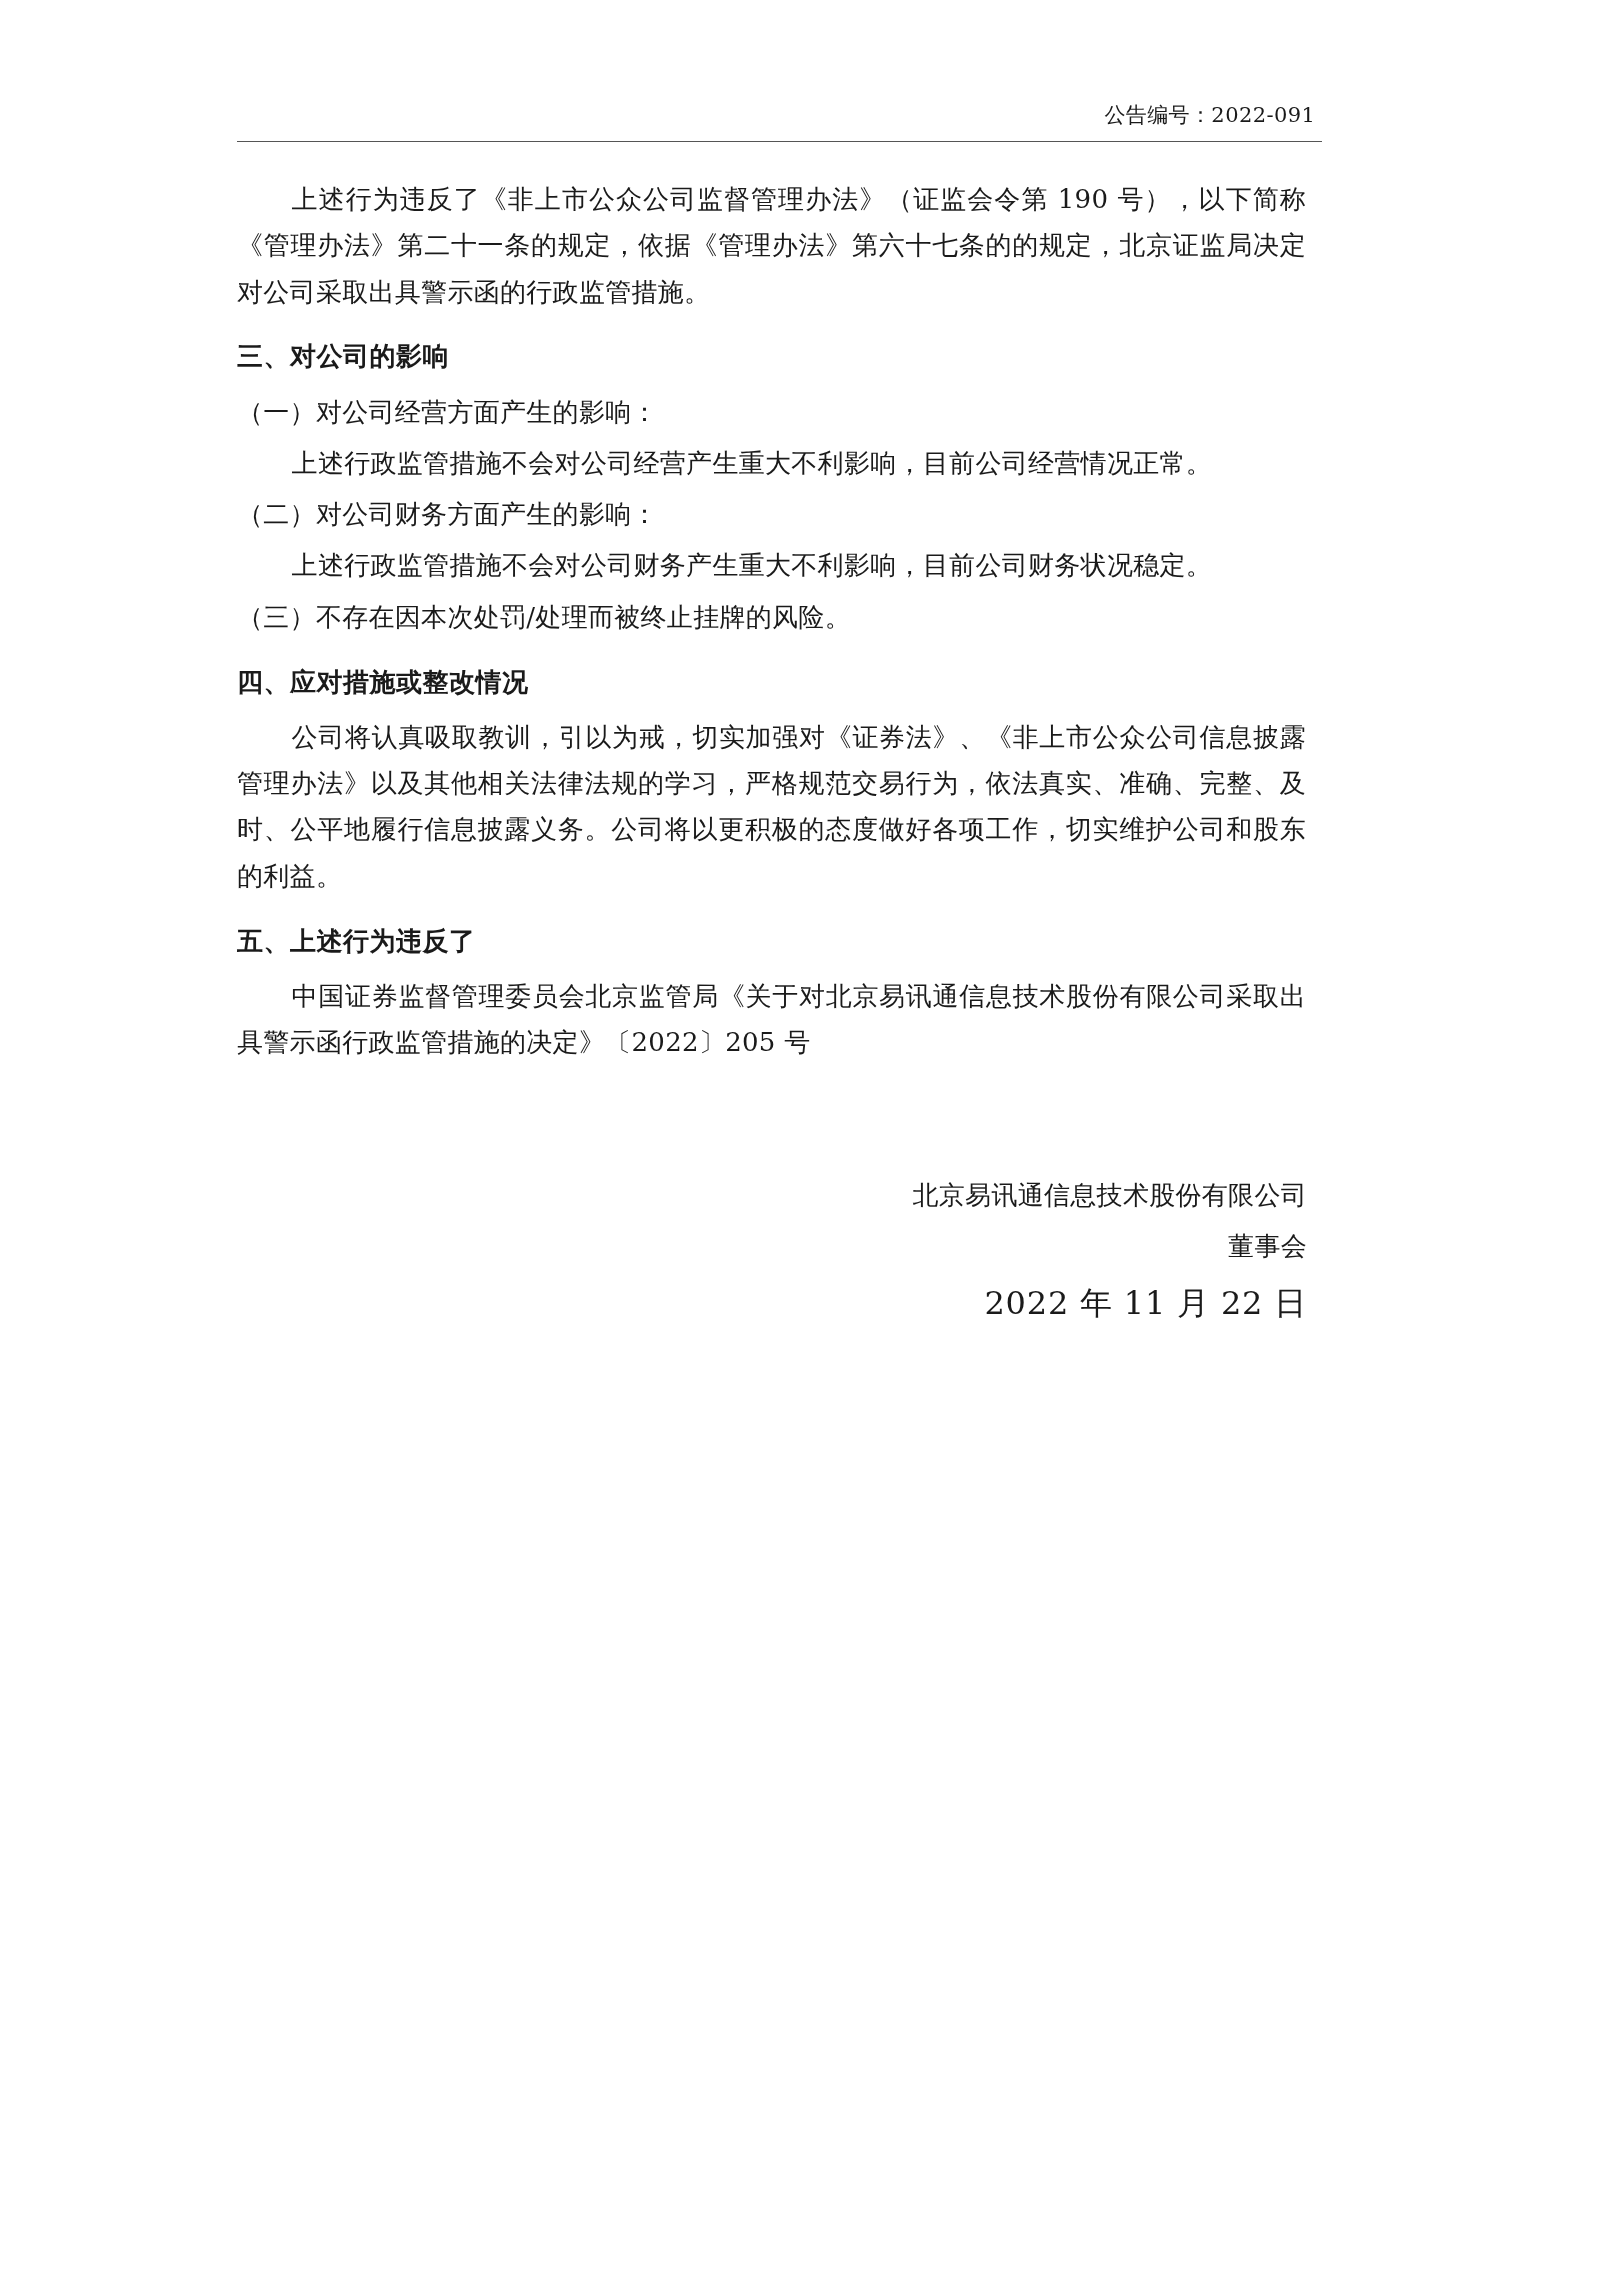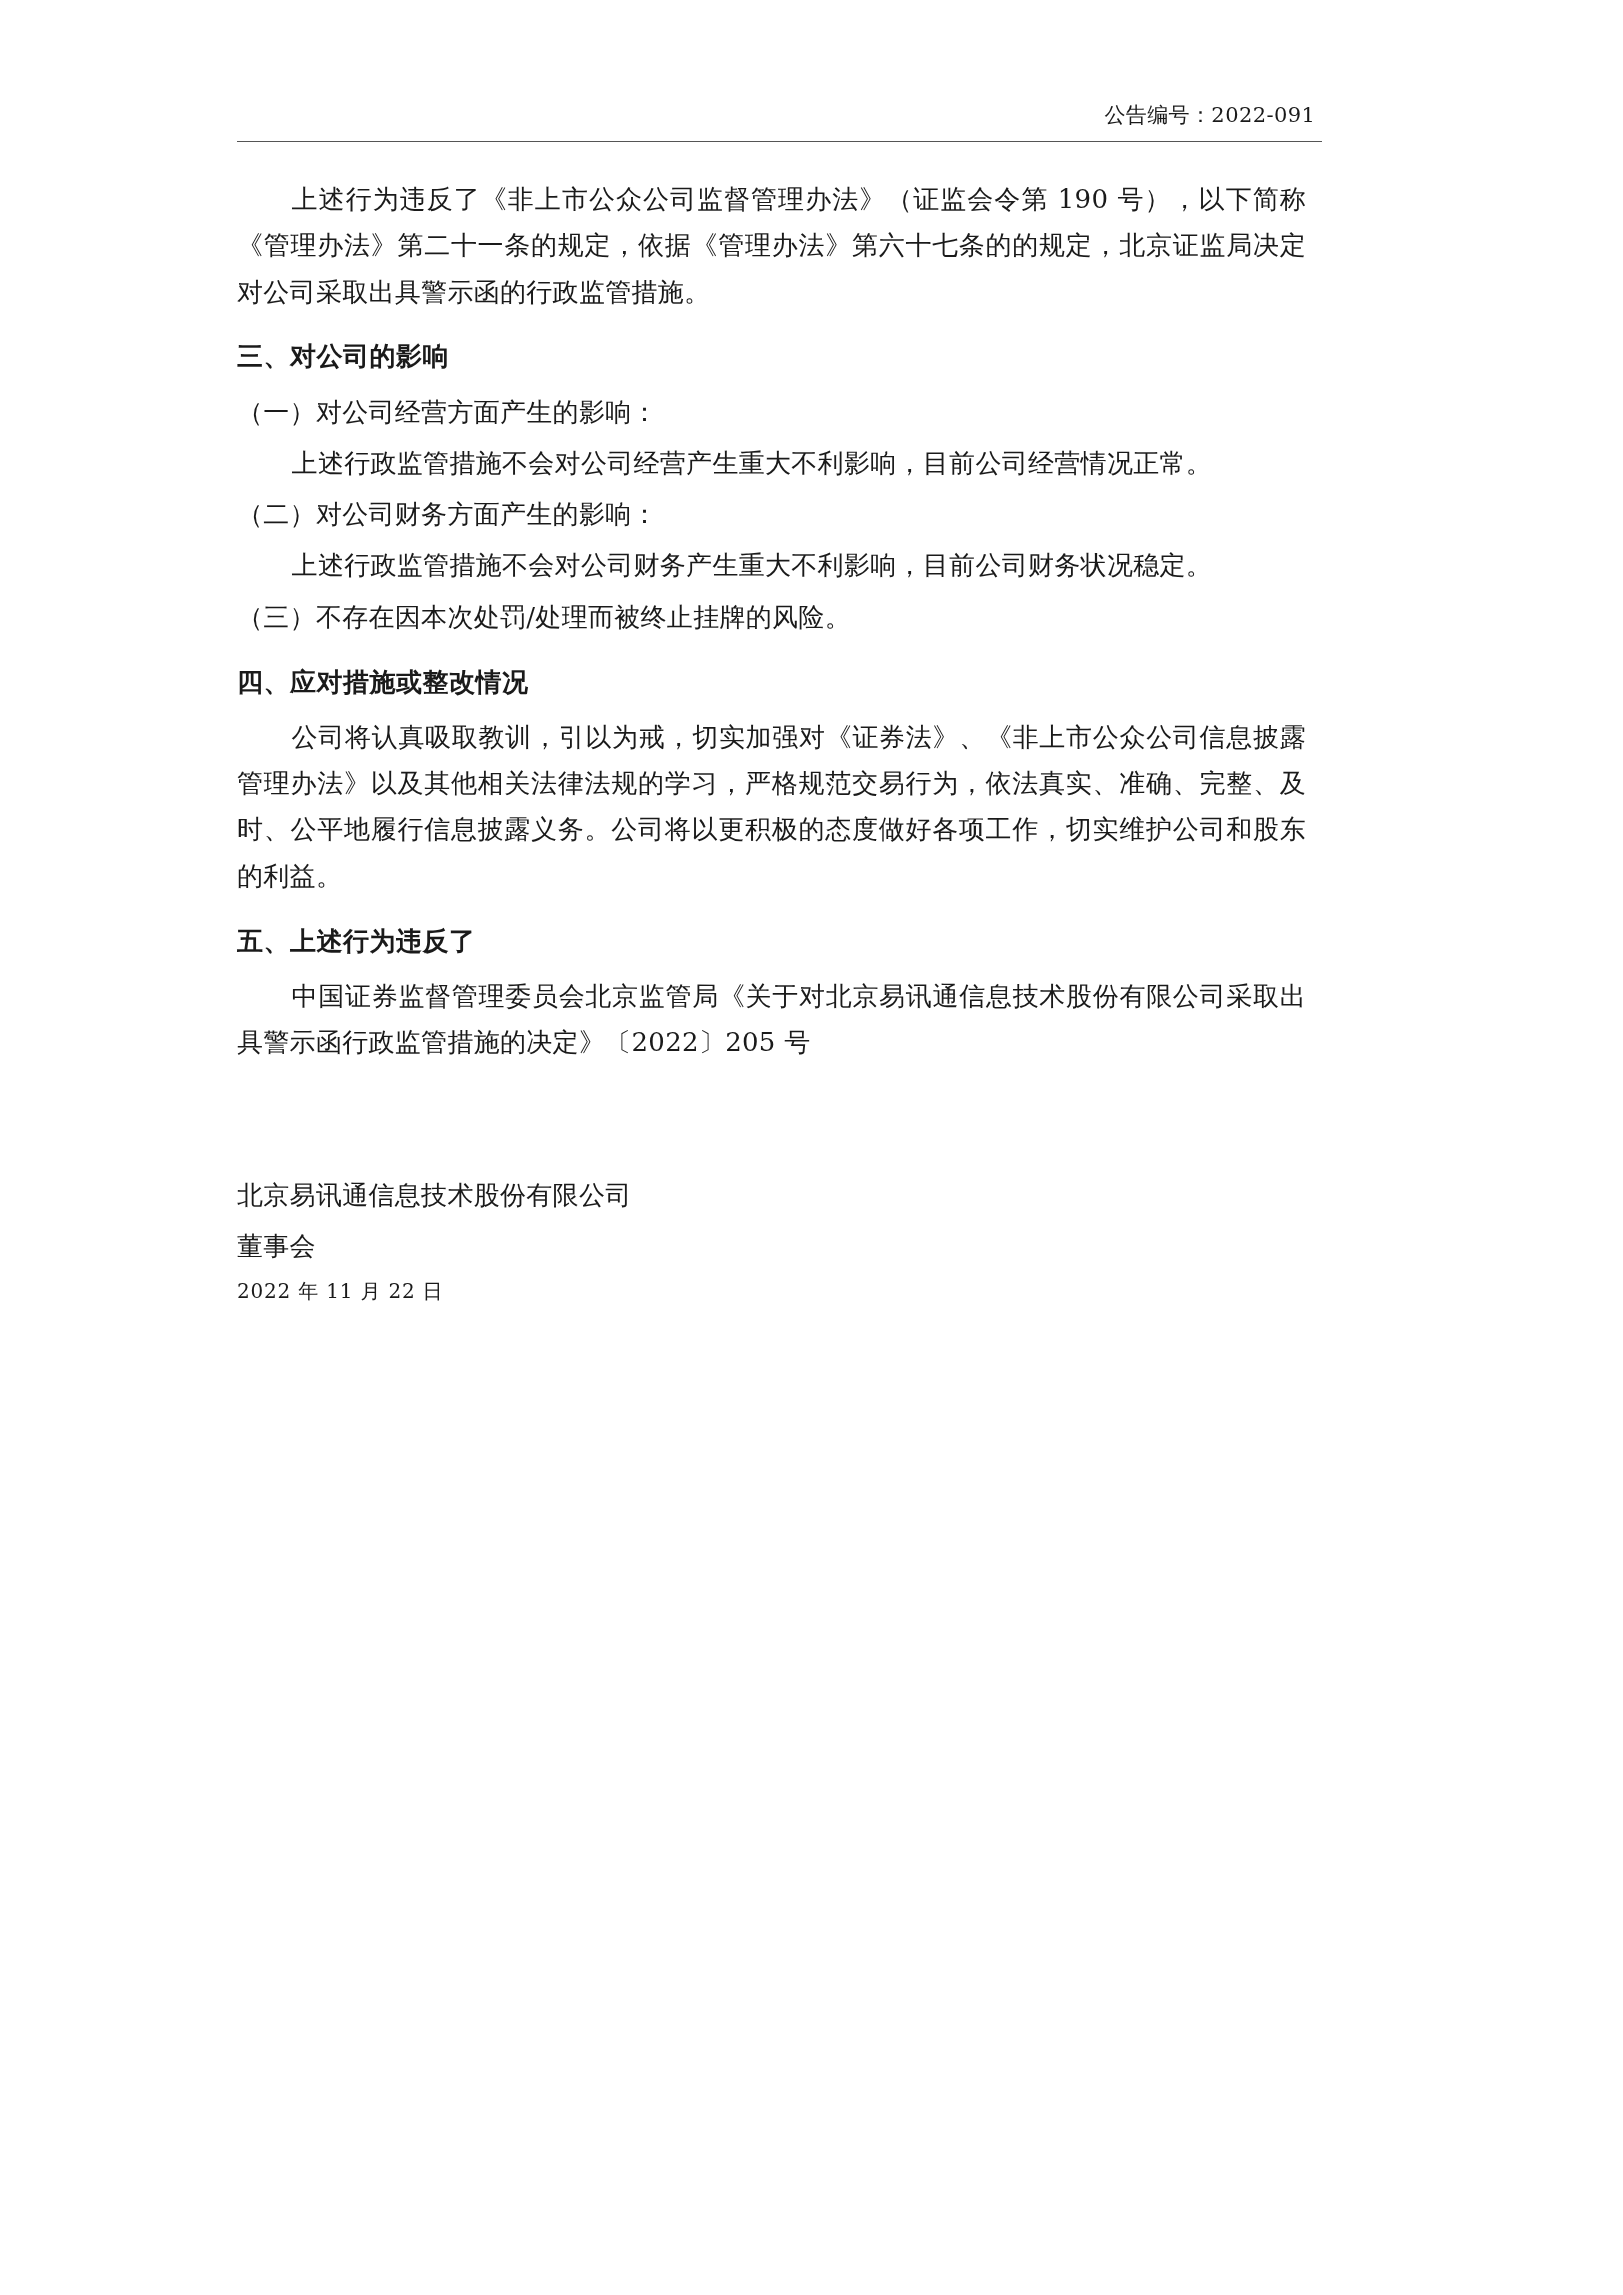--- a/index.html
+++ b/index.html
@@ -58,29 +58,30 @@
   h2.heading {
     font-size: 26px;
     line-height: 1.8;
     font-weight: bold;
     margin: 18.6px 0 8.5px 0;
     letter-spacing: 0.5px;
   }
   .spacer-lg { height: 100px; }
   .sign-block {
     margin-top: 0;
+    text-align: right;
     padding-right: 15px;
   }
   .sign-line {
     font-size: 26px;
     line-height: 1.95;
     letter-spacing: 0.3px;
   }
   .sign-date {
-    font-size: 20px;
+    font-size: 32px;
     line-height: 1.95;
     letter-spacing: 0.8px;
   }
 </style>
 </head>
 <body>
 
 <div class="page">
 
   <div class="header-row">

